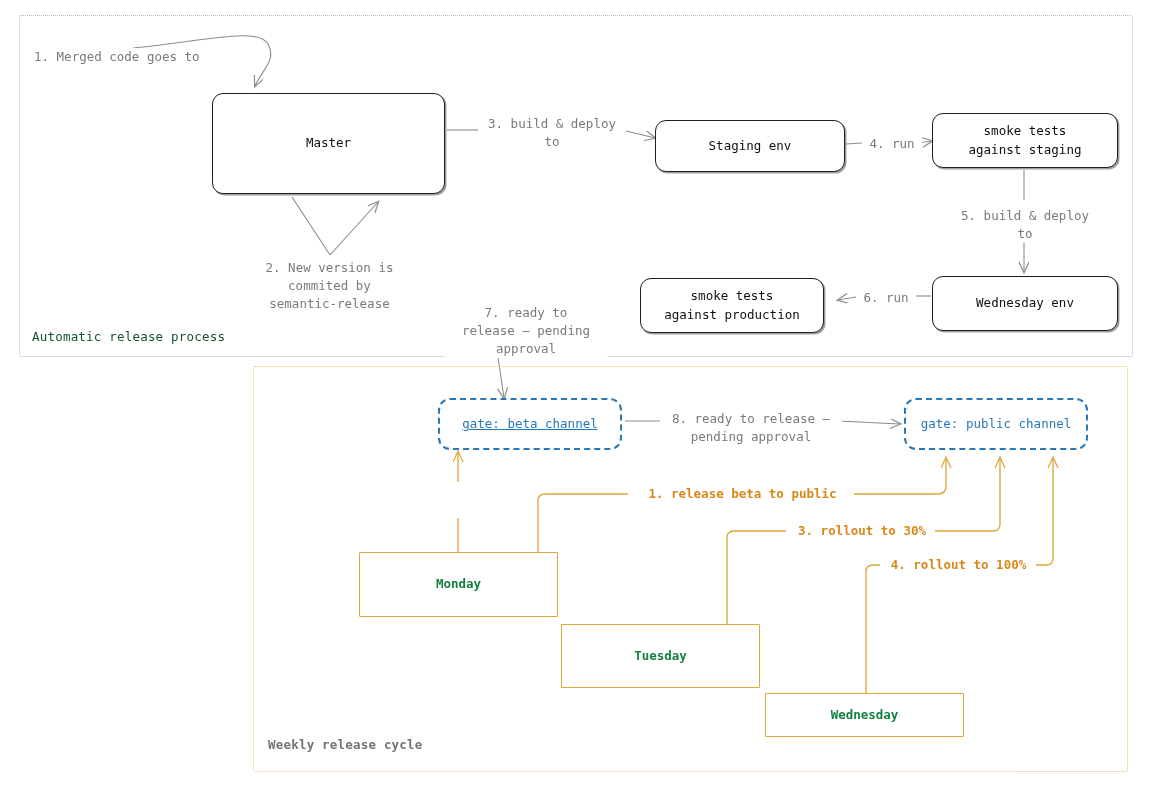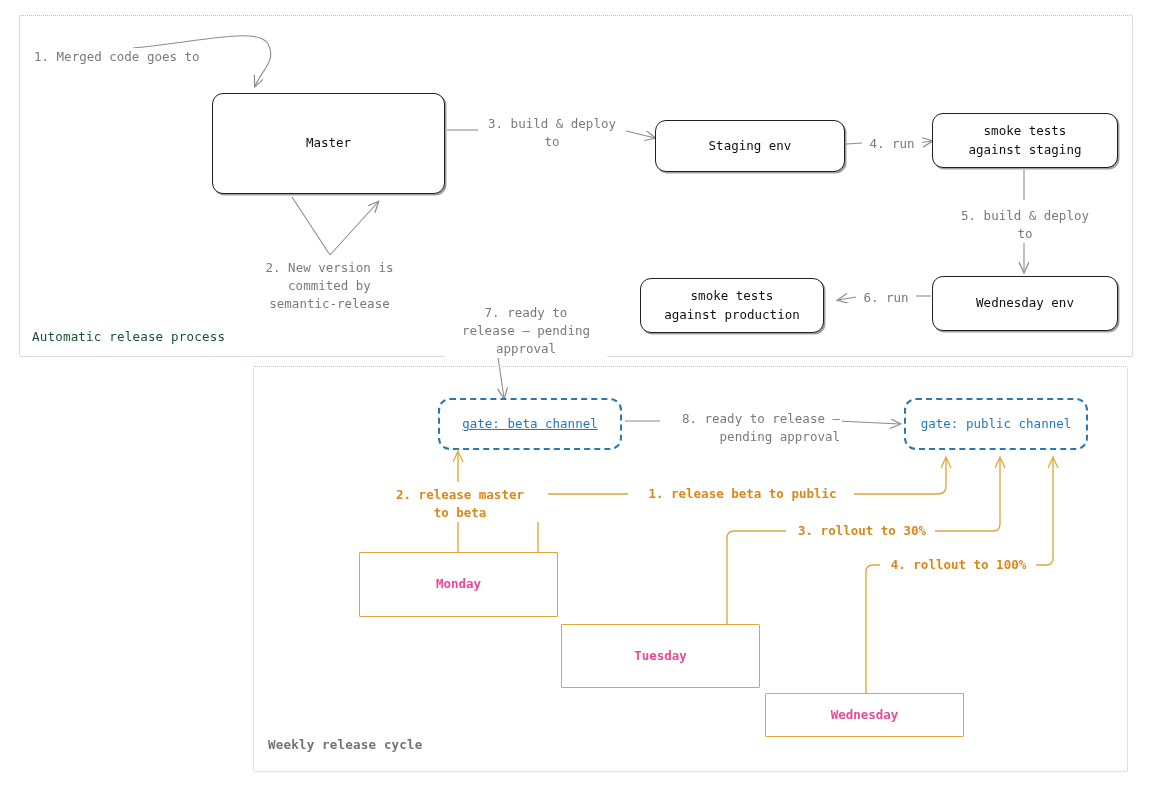--- a/index.html
+++ b/index.html
@@ -65,21 +65,21 @@
     box-shadow:1.5px 1.5px 0 0 rgba(80,80,80,.55);
   }
   .node.gate{
     border:2px dashed #2878b8;
     border-radius:12px;
     color:#2878b8;
   }
   .node.day{
     border:1.4px solid #dda73a;
     border-radius:1px;
-    color:#ec4899;
+    color:#15803d;
     font-weight:bold;
     background:#ffffff;
   }
 
   
   .elabel{
     position:absolute;
     font-size:12.5px;
     line-height:1.45;
     white-space:pre;
@@ -188,25 +188,23 @@
 
   <div class="elabel gray" style="left:951px;top:207px;width:144px;">5. build &amp; deploy
 to</div>
 
   <div class="elabel gray" style="left:856px;top:289px;width:56px;">6. run</div>
 
   <div class="elabel gray" style="left:445px;top:304px;width:158px;">7. ready to
 release – pending
 approval</div>
 
-  <div class="elabel gray" style="left:660px;top:410px;width:178px;text-align:right;">8. ready to release –
+  <div class="elabel gray" style="left:660px;top:410px;width:178px;">8. ready to release –
 pending approval</div>
 
-  <div class="elabel orange" style="left:372px;top:486px;width:172px;">2. release master
-to beta</div>
 
   <div class="elabel orange" style="left:631px;top:494px;width:219px;line-height:1;transform:translateY(-50%);">1. release beta to public</div>
 
   <div class="elabel orange" style="left:789px;top:531px;width:142px;line-height:1;transform:translateY(-50%);">3. rollout to 30%</div>
 
   <div class="elabel orange" style="left:881px;top:565px;width:151px;line-height:1;transform:translateY(-50%);">4. rollout to 100%</div>
 
 </div>
 
 </body></html>

